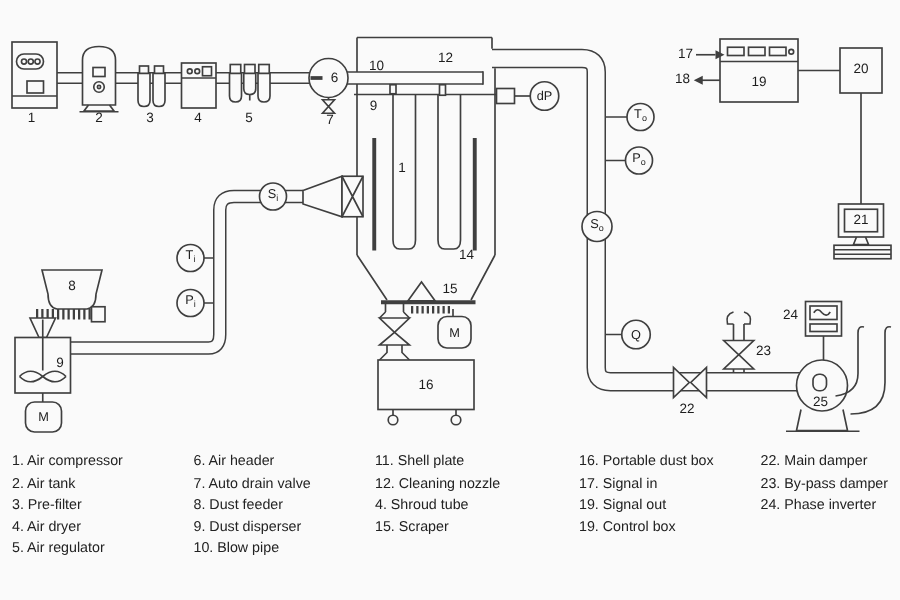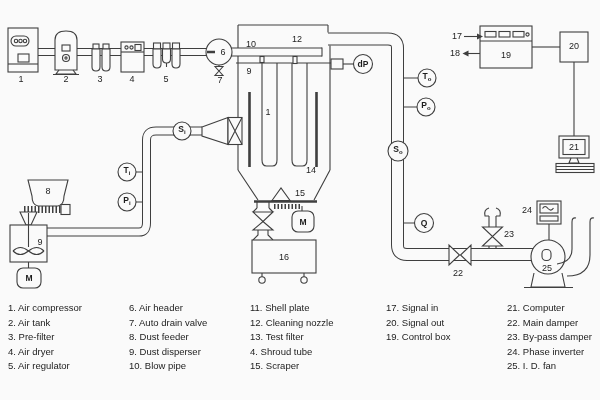--- a/index.html
+++ b/index.html
@@ -15,21 +15,21 @@
   .thk{stroke:#3f3f3f;stroke-width:2.6;fill:none;}
   .solid{fill:#3f3f3f;stroke:none;}
   .dnum{
     position:absolute;transform:translate(-50%,-50%);
     font-size:9px;line-height:9px;color:#1d1d1d;white-space:nowrap;
   }
   .sensor{
     position:absolute;transform:translate(-50%,-50%);
     font-size:8.5px;line-height:8.5px;white-space:nowrap;color:#1d1d1d;
   }
-  .sensor i{font-style:normal;font-weight:bold;}
+  .sensor i{font-style:normal;}
   .sensor i.sub{font-size:6px;vertical-align:-2px;}
   .legend{position:absolute;left:0;top:301px;width:600px;height:80px;}
   .legend-col{position:absolute;top:0;}
   .legend-item{font-size:9.5px;line-height:14.6px;white-space:nowrap;color:#222;}
 </style>
 </head>
 <body>
 
 <div class="screen">
 
@@ -285,31 +285,29 @@
     <div class="legend-col" style="left:129px">
       <div class="legend-item">6. Air header</div>
       <div class="legend-item">7. Auto drain valve</div>
       <div class="legend-item">8. Dust feeder</div>
       <div class="legend-item">9. Dust disperser</div>
       <div class="legend-item">10. Blow pipe</div>
     </div>
     <div class="legend-col" style="left:250px">
       <div class="legend-item">11. Shell plate</div>
       <div class="legend-item">12. Cleaning nozzle</div>
-      <div class="legend-item">13. Test filter</div>
       <div class="legend-item">4. Shroud tube</div>
       <div class="legend-item">15. Scraper</div>
     </div>
     <div class="legend-col" style="left:386px">
+      <div class="legend-item">16. Portable dust box</div>
       <div class="legend-item">17. Signal in</div>
-      <div class="legend-item">20. Signal out</div>
+      <div class="legend-item">19. Signal out</div>
       <div class="legend-item">19. Control box</div>
     </div>
     <div class="legend-col" style="left:507px">
-      <div class="legend-item">21. Computer</div>
       <div class="legend-item">22. Main damper</div>
       <div class="legend-item">23. By-pass damper</div>
       <div class="legend-item">24. Phase inverter</div>
-      <div class="legend-item">25. I. D. fan</div>
     </div>
   </div>
 
 </div>
 
 </body></html>

